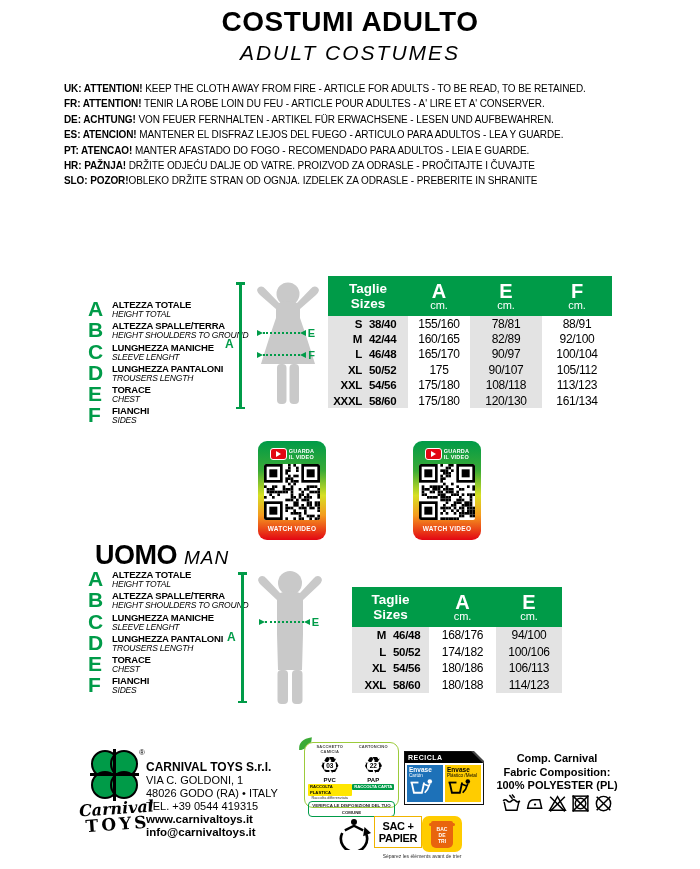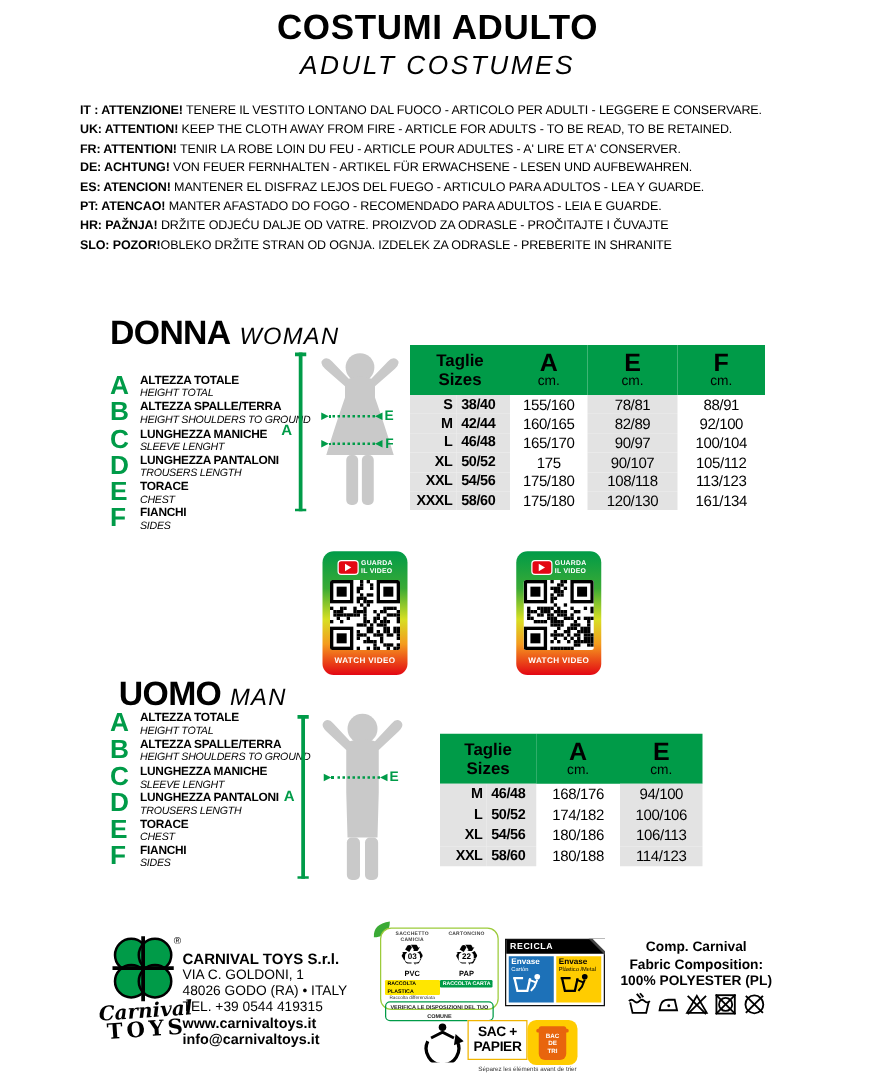--- a/index.html
+++ b/index.html
@@ -36,21 +36,21 @@
   .arrow{display:flex;align-items:center}
   .tri-r{width:0;height:0;border-top:3.5px solid transparent;border-bottom:3.5px solid transparent;border-left:6px solid #009b48}
   .tri-l{width:0;height:0;border-top:3.5px solid transparent;border-bottom:3.5px solid transparent;border-right:6px solid #009b48}
   .dotline{flex:1;height:0;border-top:2px dotted #009b48}
   .arrow .alabel{margin-left:2px;font-size:11px}
 
   
   .sizetable{display:grid}
   #t-donna{left:328px;top:276px;grid-template-columns:37px 43px 62px 72px 70px;grid-template-rows:40px repeat(6,15.4px)}
   #t-uomo{left:352px;top:587px;grid-template-columns:37px 40px 67px 66px;grid-template-rows:40px repeat(4,16.5px)}
-  .th{background:#009b48;color:#000000;display:flex;flex-direction:column;align-items:center;justify-content:center}
+  .th{background:#009b48;color:#ffffff;display:flex;flex-direction:column;align-items:center;justify-content:center}
   .th-sizes{grid-column:1/3;font-weight:bold;font-size:13.5px;line-height:15.5px}
   .th .big{font-weight:bold;font-size:20px;line-height:18px}
   .th .unit{font-size:11px;line-height:11px}
   .td{display:flex;align-items:center;justify-content:center;font-size:12px;letter-spacing:-.3px}
   .td.szl{justify-content:flex-end;padding-right:3px;font-weight:bold;font-size:11.5px}
   .td.szr{justify-content:flex-start;padding-left:4px;font-weight:bold;font-size:11.5px}
   .gray{background:#e3e3e3}
 
   
   .qr{width:68px;height:99px;border-radius:9px;padding:3px;background:linear-gradient(180deg,#009b48 0%,#3aaa35 30%,#d7df23 55%,#f49b1f 75%,#e30613 100%);display:flex;flex-direction:column}
@@ -107,33 +107,29 @@
 </style>
 </head>
 <body>
 
 <div class="page">
 
   <div class="abs title-main">COSTUMI ADULTO</div>
   <div class="abs title-sub">ADULT COSTUMES</div>
 
   <div class="abs warnings">
-    <div><b>IT : ATTENZIONE!</b><span> TENERE IL VESTITO LONTANO DAL FUOCO - ARTICOLO PER ADULTI - LEGGERE E CONSERVARE.</span></div>
     <div><b>UK: ATTENTION!</b><span> KEEP THE CLOTH AWAY FROM FIRE - ARTICLE FOR ADULTS - TO BE READ, TO BE RETAINED.</span></div>
     <div><b>FR: ATTENTION!</b><span> TENIR LA ROBE LOIN DU FEU - ARTICLE POUR ADULTES  - A' LIRE ET A' CONSERVER.</span></div>
     <div><b>DE: ACHTUNG!</b><span> VON FEUER FERNHALTEN - ARTIKEL FÜR ERWACHSENE  - LESEN UND AUFBEWAHREN.</span></div>
     <div><b>ES: ATENCION!</b><span> MANTENER EL DISFRAZ LEJOS DEL FUEGO -  ARTICULO PARA ADULTOS - LEA Y GUARDE.</span></div>
     <div><b>PT: ATENCAO!</b><span> MANTER AFASTADO DO FOGO - RECOMENDADO PARA ADULTOS - LEIA E GUARDE.</span></div>
     <div><b>HR: PAŽNJA!</b><span> DRŽITE ODJEĆU DALJE OD VATRE. PROIZVOD ZA ODRASLE - PROČITAJTE I ČUVAJTE</span></div>
     <div><b>SLO: POZOR!</b><span>OBLEKO DRŽITE STRAN OD OGNJA. IZDELEK ZA ODRASLE - PREBERITE IN SHRANITE</span></div>
   </div>
 
-  <div class="abs sec-title" style="left:88px;top:251px">
-    <span>DONNA</span><span class="sub">WOMAN</span>
-  </div>
 
   <div class="abs mlist" style="left:88px;top:299px">
     <div class="mrow">
         <span class="mletter">A</span>
         <span class="mtxt">
           <div class="mlabel">ALTEZZA TOTALE</div>
           <div class="msub">HEIGHT TOTAL</div>
         </span>
       </div>
     <div class="mrow">

